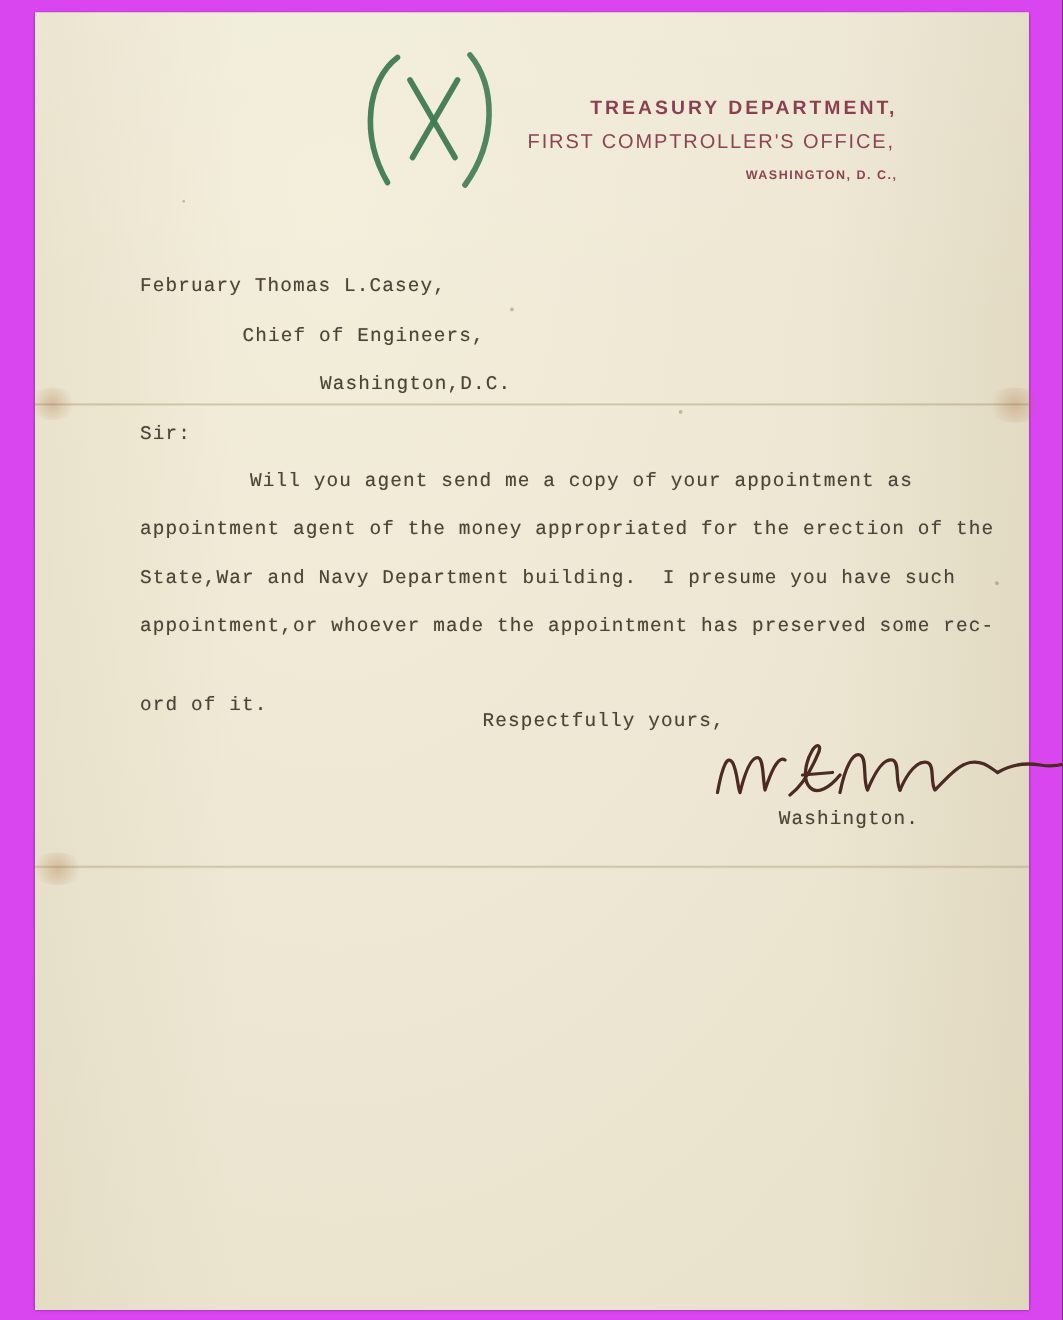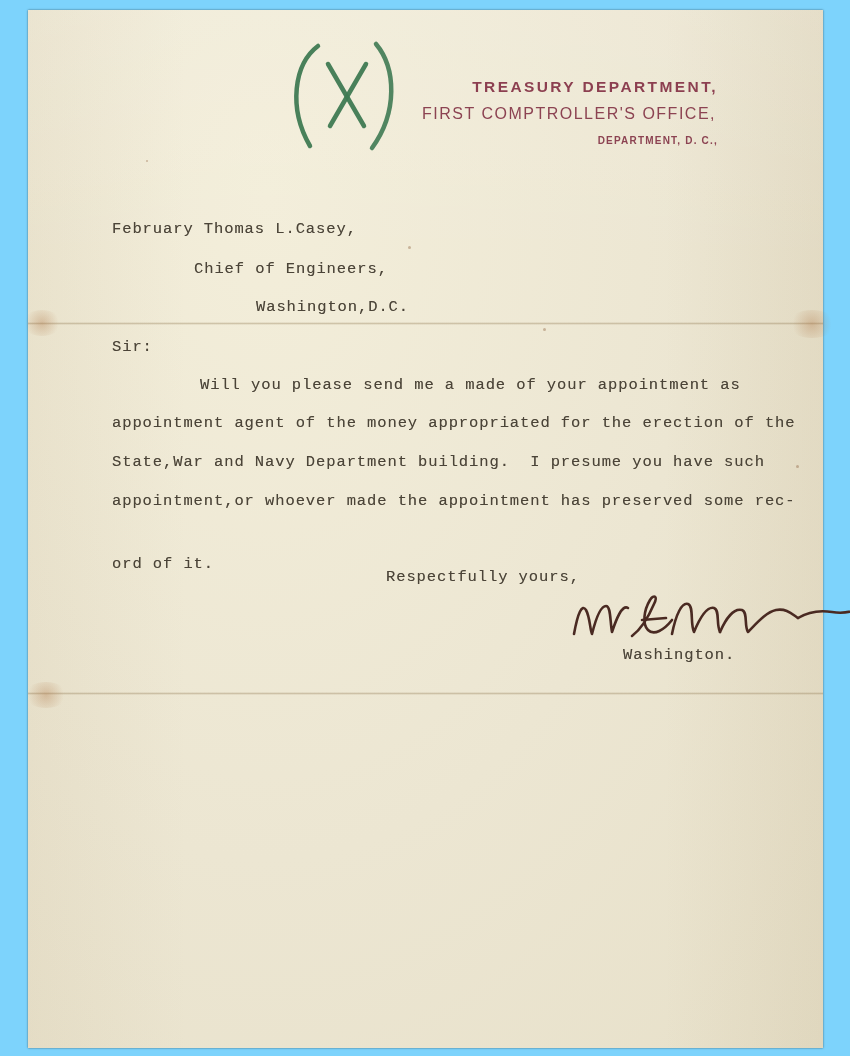--- a/index.html
+++ b/index.html
@@ -11,21 +11,21 @@
     width: 850px;
     height: 1056px;
     overflow: hidden;
     font-family: "Liberation Mono", monospace;
   }
 
   #page {
     position: relative;
     width: 850px;
     height: 1056px;
-    background: #7dd3fc;
+    background: #d946ef;
   }
 
   
   #sheet {
     position: absolute;
     left: 28px;
     top: 10px;
     width: 795px;
     height: 1038px;
     background: #efead9;
@@ -189,31 +189,31 @@
         <path d="M100 6 C 120 30, 122 74, 96 110" opacity="0.9"></path>
         <path d="M52 26 L 88 88" opacity="0.95"></path>
         <path d="M90 26 L 54 88" opacity="0.95"></path>
       </g>
     </svg>
 
     <div id="letterhead">
       <div id="lh-dept">TREASURY DEPARTMENT,</div>
       <div id="lh-office">FIRST COMPTROLLER'S OFFICE,</div>
       <div id="lh-row">
-        <span id="lh-city">DEPARTMENT, D. C.,</span>
+        <span id="lh-city">WASHINGTON, D. C.,</span>
       </div>
     </div>
 
     <div class="typed" id="addr1">February Thomas L.Casey,</div>
     <div class="typed" id="addr2">Chief of Engineers,</div>
     <div class="typed" id="addr3">Washington,D.C.</div>
 
     <div class="typed" id="salutation">Sir:</div>
 
-    <div class="typed body-line" id="b1" style="text-indent:88px;">Will you please send me a made of your appointment as</div>
+    <div class="typed body-line" id="b1" style="text-indent:88px;">Will you agent send me a copy of your appointment as</div>
     <div class="typed body-line" id="b2">appointment agent of the money appropriated for the erection of the</div>
     <div class="typed body-line" id="b3">State,War and Navy Department building.  I presume you have such</div>
     <div class="typed body-line" id="b4">appointment,or whoever made the appointment has preserved some rec-</div>
     <div class="typed body-line" id="b5">ord of it.</div>
 
     <div class="typed" id="closing">Respectfully yours,</div>
 
     <svg id="signature" viewBox="0 0 300 60">
       <g fill="none" stroke="#4a2a22" stroke-width="2.6" stroke-linecap="round" stroke-linejoin="round">
         <path d="M6 44 C 10 22, 14 14, 18 20 C 22 27, 22 40, 24 44 C 27 32, 32 16, 38 16 C 43 16, 42 32, 44 42 C 48 30, 54 14, 60 18"></path>

